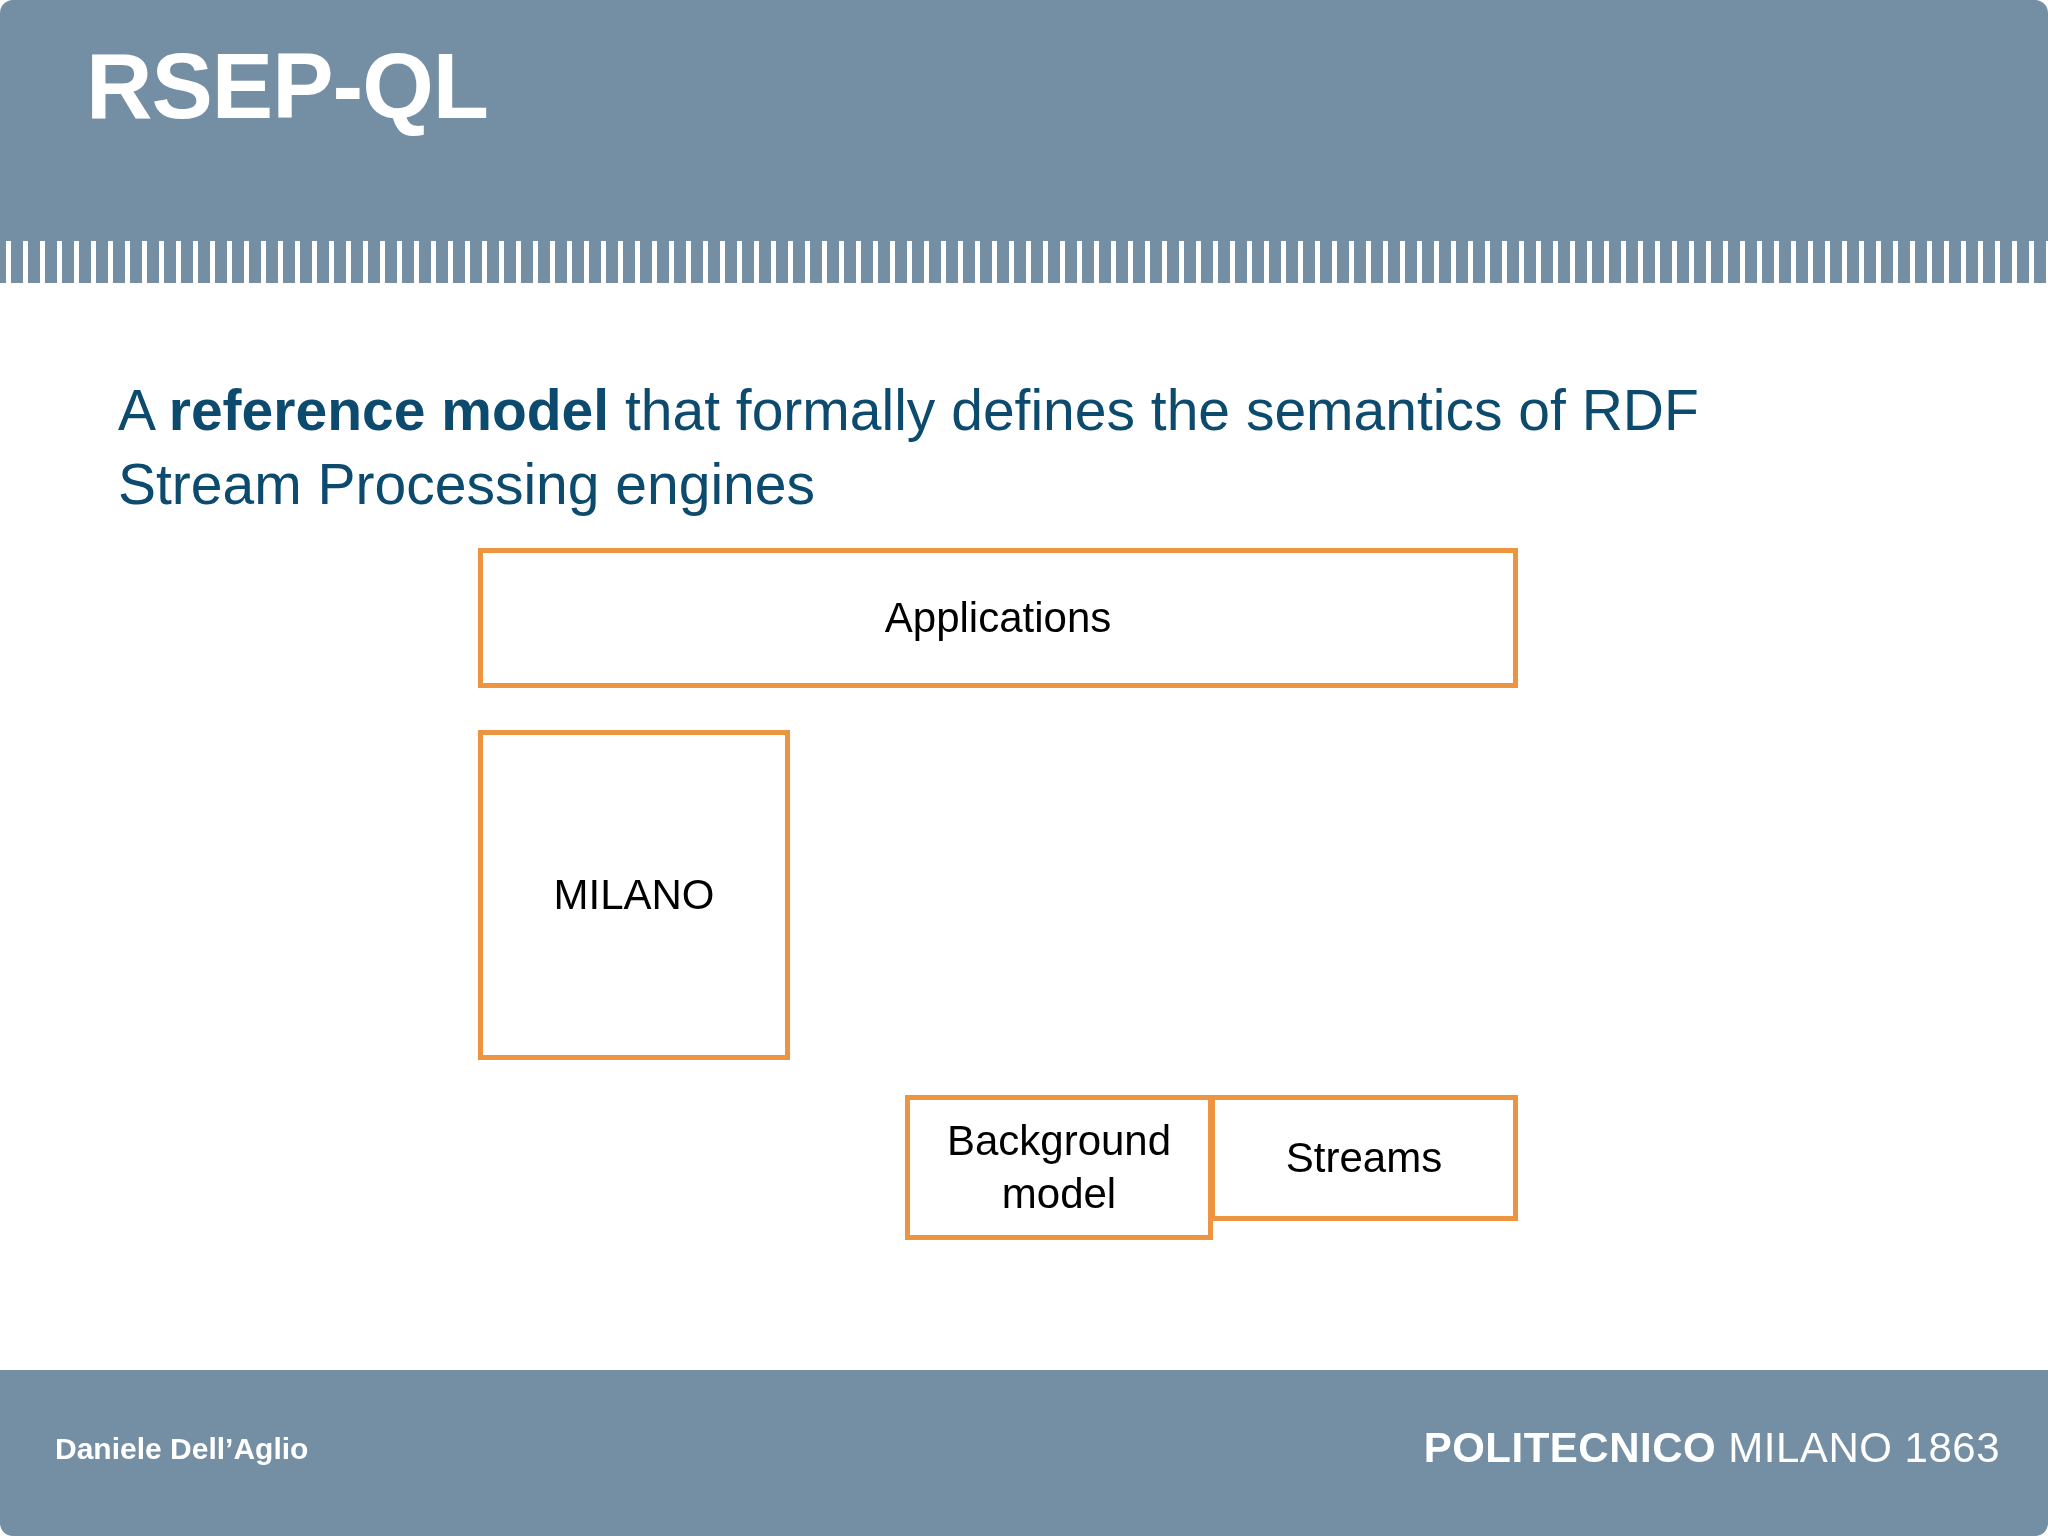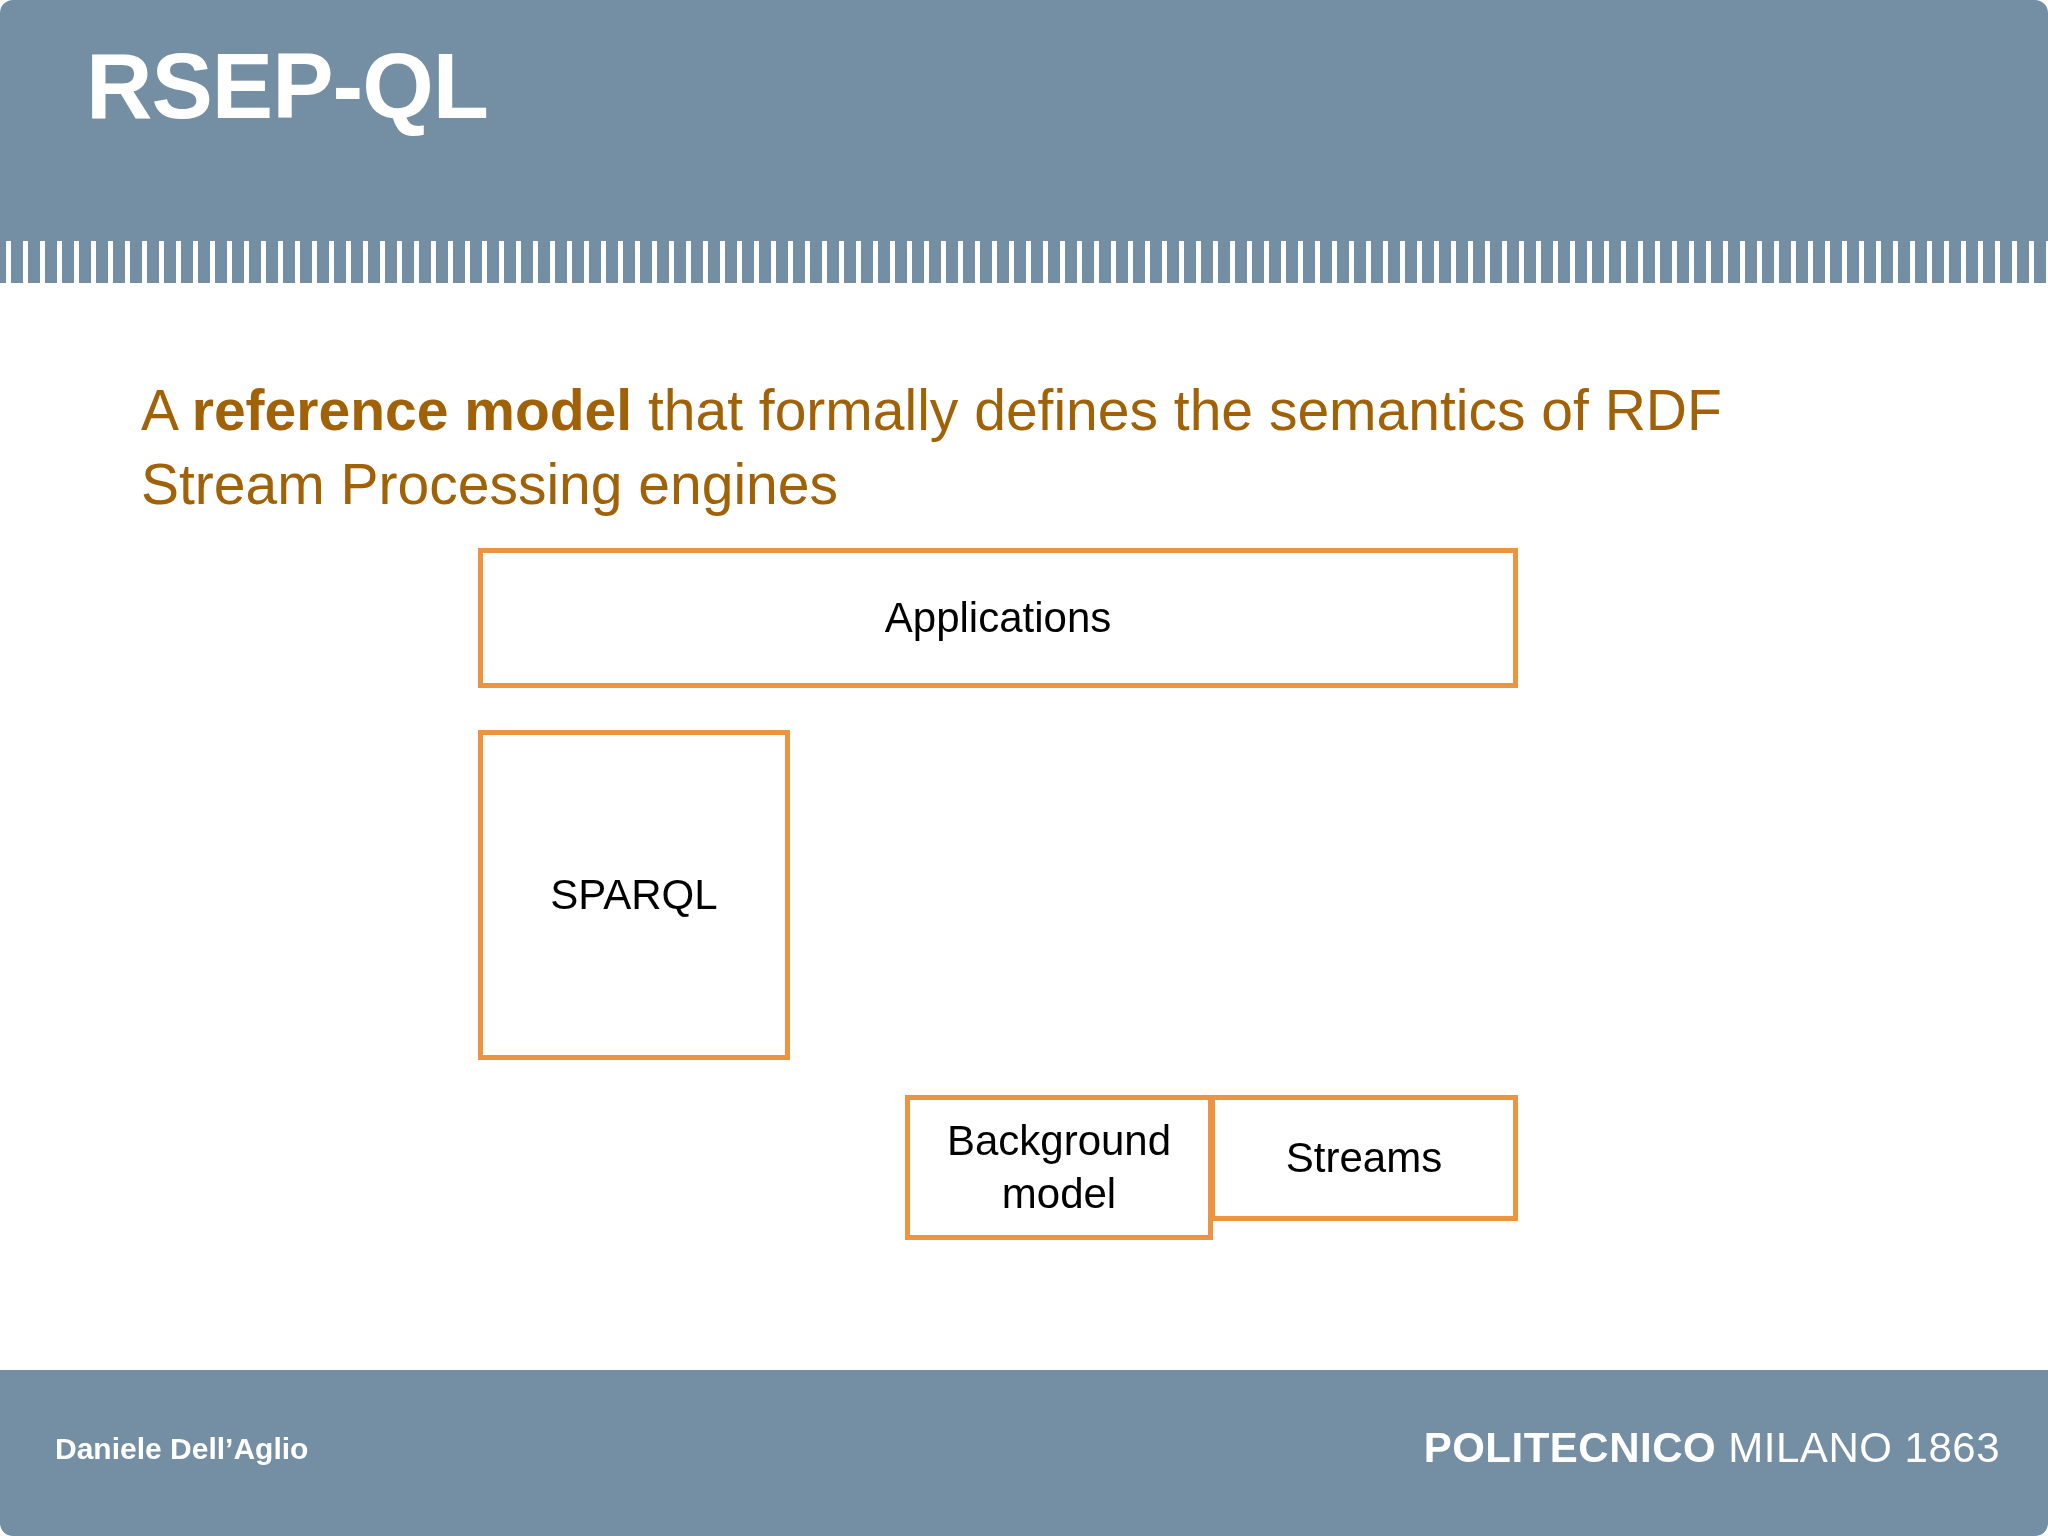--- a/index.html
+++ b/index.html
@@ -67,22 +67,21 @@
     height: 1087px;
     background: #ffffff;
   }
   .body-text {
     position: absolute;
     left: 118px;
     top: 90px;
     width: 1720px;
     font-size: 57px;
     line-height: 1.3;
-    color: #a16207;
-    margin-left: 23px;
+    color: #0c4a6e;
   }
   .body-text b { font-weight: bold; }
 
   
   .diagram { position: absolute; left: 0; top: 0; width: 2048px; height: 1087px; }
   .dbox {
     position: absolute;
     box-sizing: border-box;
     border: 5px solid #ed9441;
     background: #ffffff;
@@ -279,21 +278,21 @@
       <span>A </span><b>reference model</b><span> that formally defines the semantics of RDF Stream Processing engines</span>
     </div>
 
     <div class="diagram">
 
       <div class="dbox box-applications">
         <span>Applications</span>
       </div>
 
       <div class="dbox box-sparql">
-        <span>SPARQL</span>
+        <span>MILANO</span>
       </div>
 
 
       <div class="dbox box-background">
         <span>Background model</span>
       </div>
 
       <div class="dbox box-streams">
         <span>Streams</span>
       </div>

